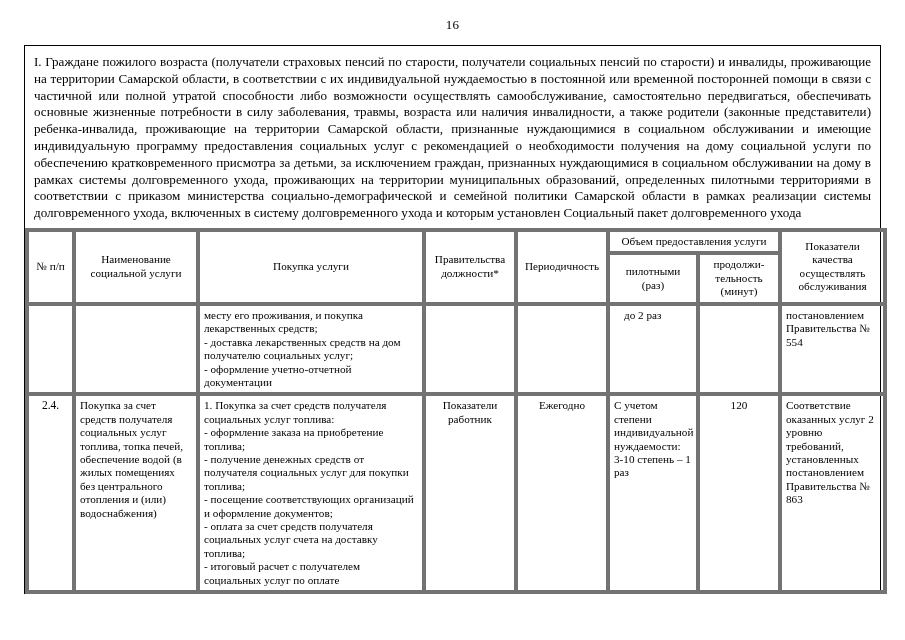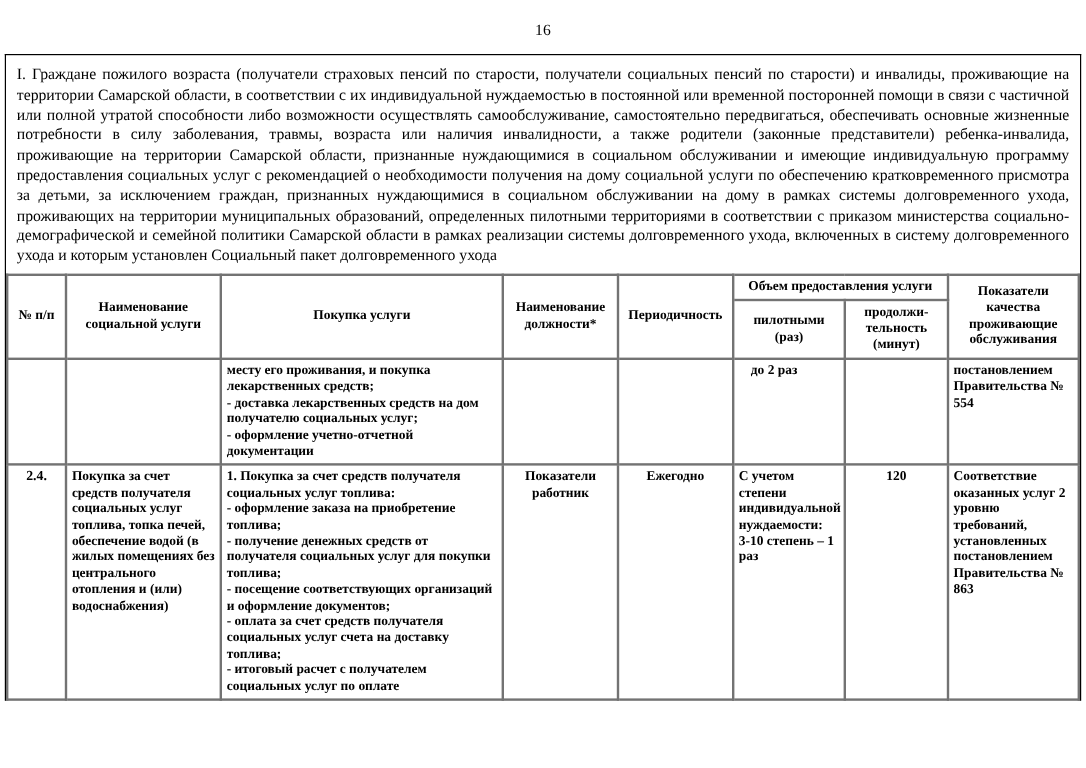--- a/index.html
+++ b/index.html
@@ -21,44 +21,44 @@
     box-sizing: border-box;
   }
   .page-number {
     text-align: center;
     font-size: 13px;
     padding-top: 17px;
     padding-bottom: 12px;
     letter-spacing: 0.2px;
   }
   .content {
-    margin: 0 4px;
+    margin: 0 24px;
     border: 1px solid #000;
     border-bottom: none;
     box-sizing: border-box;
   }
   .intro {
     padding: 8px 9px 6px 9px;
     font-size: 13.1px;
     line-height: 16.8px;
     text-align: justify;
     text-justify: inter-word;
     hyphens: none;
   }
   table.grid {
     border-collapse: collapse;
     width: 100%;
     table-layout: fixed;
     font-size: 11.2px;
   }
   table.grid td, table.grid th {
-    border: 2px solid #737373;
+    border: 4px solid #737373;
     vertical-align: top;
     padding: 3px 4px;
-    font-weight: bold;
+    font-weight: normal;
   }
   table.grid th {
     text-align: center;
     vertical-align: middle;
     line-height: 13.5px;
     font-size: 11.2px;
   }
   .hdr-span {
     text-align: center;
   }
@@ -103,24 +103,24 @@
         <col class="col5">
         <col class="col6">
         <col class="col7">
         <col class="col8">
       </colgroup>
       <thead>
         <tr>
           <th rowspan="2">№ п/п</th>
           <th rowspan="2">Наименование социальной услуги</th>
           <th rowspan="2">Покупка услуги</th>
-          <th rowspan="2">Наименование должности*</th>
+          <th rowspan="2">Правительства должности*</th>
           <th rowspan="2">Периодичность</th>
           <th colspan="2" class="hdr-span">Объем предоставления услуги</th>
-          <th rowspan="2">Показатели качества проживающие обслуживания</th>
+          <th rowspan="2">Показатели качества осуществлять обслуживания</th>
         </tr>
         <tr>
           <th>пилотными (раз)</th>
           <th>продолжи-тельность (минут)</th>
         </tr>
       </thead>
       <tbody>
         <tr class="cont-row">
           <td class="c-num"></td>
           <td class="cell"></td>

